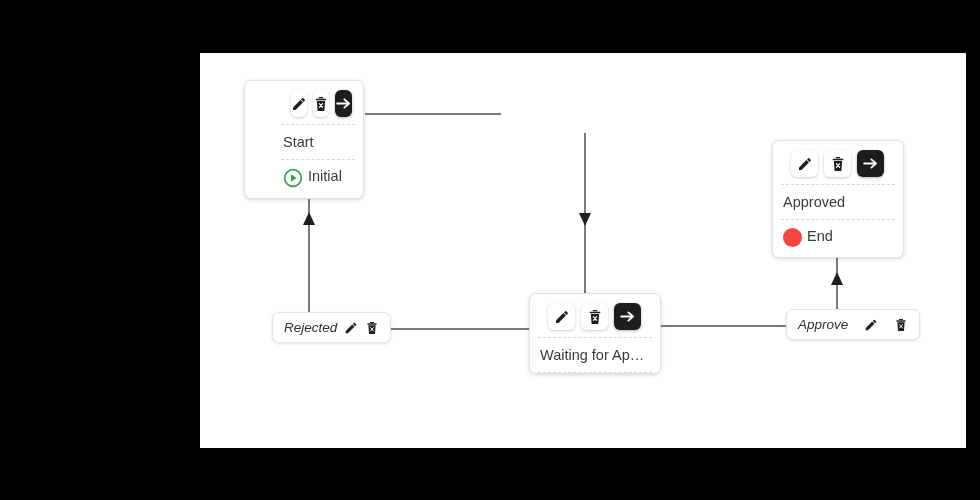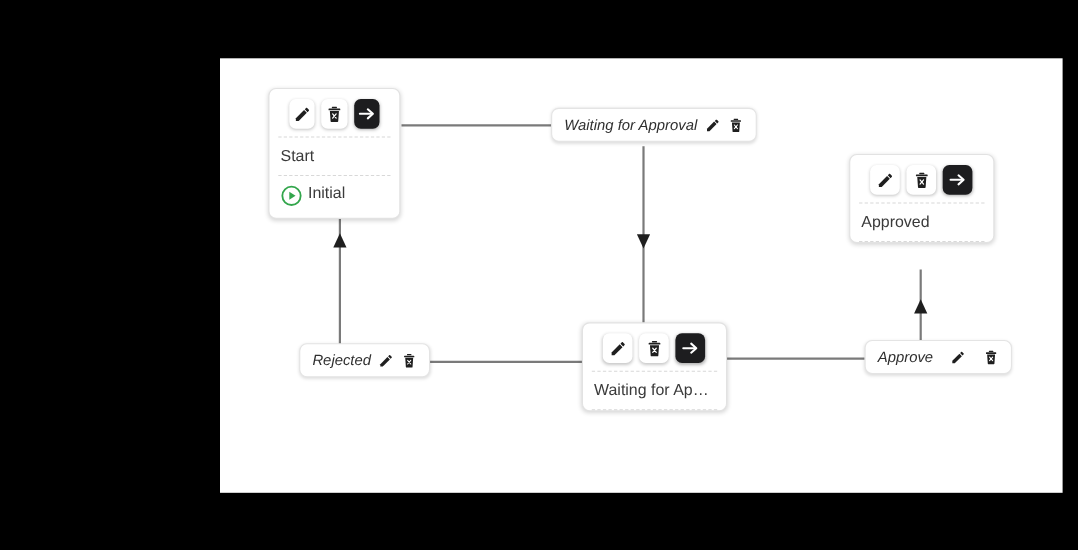--- a/index.html
+++ b/index.html
@@ -160,21 +160,21 @@
       <path d="M103,172 L115,172 L109,159 Z" fill="#1f1f1f"></path>
 
       <line x1="160" y1="276" x2="330" y2="276" stroke="#7a7a7a" stroke-width="2"></line>
 
       <line x1="451" y1="273" x2="586" y2="273" stroke="#7a7a7a" stroke-width="2"></line>
 
       <line x1="637" y1="256" x2="637" y2="192" stroke="#7a7a7a" stroke-width="2"></line>
       <path d="M631,232 L643,232 L637,219 Z" fill="#1f1f1f"></path>
     </svg>
 
-    <div class="node" style="left:44px; top:27px; width:120px;">
+    <div class="node" style="left:44px; top:27px; width:120px;padding-left:28px;">
       <div class="node-toolbar">
         <div class="tool-btn">
           <svg width="16" height="16" viewBox="0 0 24 24">
             <path d="M3 17.2V21h3.8L17.9 9.9l-3.8-3.8L3 17.2z" fill="#1f1f1f"></path>
             <path d="M20.7 7.1c.4-.4.4-1 0-1.4l-2.4-2.4c-.4-.4-1-.4-1.4 0l-1.8 1.8 3.8 3.8 1.8-1.8z" fill="#1f1f1f"></path>
           </svg>
         </div>
         <div class="tool-btn">
           <svg width="16" height="16" viewBox="0 0 24 24">
             <rect x="8.5" y="1.5" width="7" height="2" rx="0.6" fill="#1f1f1f"></rect>
@@ -217,20 +217,24 @@
           </svg>
         </div>
         <div class="tool-btn dark">
           <svg width="17" height="17" viewBox="0 0 24 24">
             <path d="M3 12h15.5" stroke="#ffffff" stroke-width="2.6" stroke-linecap="round"></path>
             <path d="M13.2 6.2L19.8 12l-6.6 5.8" stroke="#ffffff" stroke-width="2.6" fill="none" stroke-linecap="round" stroke-linejoin="round"></path>
           </svg>
         </div>
       </div>
       <div class="node-title">Approved</div>
+      <div class="node-kind">
+        <span class="dot-end"></span>
+        <span class="kind-label">End</span>
+      </div>
     </div>
 
     <div class="node" style="left:329px; top:240px; width:132px;">
       <div class="node-toolbar">
         <div class="tool-btn">
           <svg width="16" height="16" viewBox="0 0 24 24">
             <path d="M3 17.2V21h3.8L17.9 9.9l-3.8-3.8L3 17.2z" fill="#1f1f1f"></path>
             <path d="M20.7 7.1c.4-.4.4-1 0-1.4l-2.4-2.4c-.4-.4-1-.4-1.4 0l-1.8 1.8 3.8 3.8 1.8-1.8z" fill="#1f1f1f"></path>
           </svg>
         </div>
@@ -245,68 +249,51 @@
         <div class="tool-btn dark">
           <svg width="17" height="17" viewBox="0 0 24 24">
             <path d="M3 12h15.5" stroke="#ffffff" stroke-width="2.6" stroke-linecap="round"></path>
             <path d="M13.2 6.2L19.8 12l-6.6 5.8" stroke="#ffffff" stroke-width="2.6" fill="none" stroke-linecap="round" stroke-linejoin="round"></path>
           </svg>
         </div>
       </div>
       <div class="node-title">Waiting for Ap…</div>
     </div>
 
-    <div class="transition" style="left:301px; top:45px;">
-      <span class="transition-label">Waiting for Approval</span>
+
+    <div class="transition" style="left:72px; top:259px;">
+      <span class="transition-label">Rejected</span>
       <span class="mini-icon">
         <svg width="14" height="14" viewBox="0 0 24 24">
           <path d="M3 17.2V21h3.8L17.9 9.9l-3.8-3.8L3 17.2z" fill="#1f1f1f"></path>
           <path d="M20.7 7.1c.4-.4.4-1 0-1.4l-2.4-2.4c-.4-.4-1-.4-1.4 0l-1.8 1.8 3.8 3.8 1.8-1.8z" fill="#1f1f1f"></path>
         </svg>
       </span>
       <span class="mini-icon">
         <svg width="14" height="14" viewBox="0 0 24 24">
           <rect x="8.5" y="1.5" width="7" height="2" rx="0.6" fill="#1f1f1f"></rect>
           <rect x="4" y="4" width="16" height="2.4" rx="0.8" fill="#1f1f1f"></rect>
           <path d="M5.8 7.4h12.4l-1 14.1a1 1 0 0 1-1 .9H7.8a1 1 0 0 1-1-.9L5.8 7.4z" fill="#1f1f1f"></path>
           <path d="M9.6 11.4l4.8 5.6M14.4 11.4l-4.8 5.6" stroke="#ffffff" stroke-width="1.7" stroke-linecap="round"></path>
         </svg>
       </span>
     </div>
 
-    <div class="transition" style="left:72px; top:259px;">
-      <span class="transition-label">Rejected</span>
+    <div class="transition" style="left:586px; top:256px;gap:16px;">
+      <span class="transition-label">Approve</span>
       <span class="mini-icon">
         <svg width="14" height="14" viewBox="0 0 24 24">
           <path d="M3 17.2V21h3.8L17.9 9.9l-3.8-3.8L3 17.2z" fill="#1f1f1f"></path>
           <path d="M20.7 7.1c.4-.4.4-1 0-1.4l-2.4-2.4c-.4-.4-1-.4-1.4 0l-1.8 1.8 3.8 3.8 1.8-1.8z" fill="#1f1f1f"></path>
         </svg>
       </span>
       <span class="mini-icon">
         <svg width="14" height="14" viewBox="0 0 24 24">
           <rect x="8.5" y="1.5" width="7" height="2" rx="0.6" fill="#1f1f1f"></rect>
           <rect x="4" y="4" width="16" height="2.4" rx="0.8" fill="#1f1f1f"></rect>
           <path d="M5.8 7.4h12.4l-1 14.1a1 1 0 0 1-1 .9H7.8a1 1 0 0 1-1-.9L5.8 7.4z" fill="#1f1f1f"></path>
           <path d="M9.6 11.4l4.8 5.6M14.4 11.4l-4.8 5.6" stroke="#ffffff" stroke-width="1.7" stroke-linecap="round"></path>
         </svg>
       </span>
     </div>
 
-    <div class="transition" style="left:586px; top:256px;gap:16px;">
-      <span class="transition-label">Approve</span>
-      <span class="mini-icon">
-        <svg width="14" height="14" viewBox="0 0 24 24">
-          <path d="M3 17.2V21h3.8L17.9 9.9l-3.8-3.8L3 17.2z" fill="#1f1f1f"></path>
-          <path d="M20.7 7.1c.4-.4.4-1 0-1.4l-2.4-2.4c-.4-.4-1-.4-1.4 0l-1.8 1.8 3.8 3.8 1.8-1.8z" fill="#1f1f1f"></path>
-        </svg>
-      </span>
-      <span class="mini-icon">
-        <svg width="14" height="14" viewBox="0 0 24 24">
-          <rect x="8.5" y="1.5" width="7" height="2" rx="0.6" fill="#1f1f1f"></rect>
-          <rect x="4" y="4" width="16" height="2.4" rx="0.8" fill="#1f1f1f"></rect>
-          <path d="M5.8 7.4h12.4l-1 14.1a1 1 0 0 1-1 .9H7.8a1 1 0 0 1-1-.9L5.8 7.4z" fill="#1f1f1f"></path>
-          <path d="M9.6 11.4l4.8 5.6M14.4 11.4l-4.8 5.6" stroke="#ffffff" stroke-width="1.7" stroke-linecap="round"></path>
-        </svg>
-      </span>
-    </div>
-
   </div>
 </div>
 
 </body></html>

